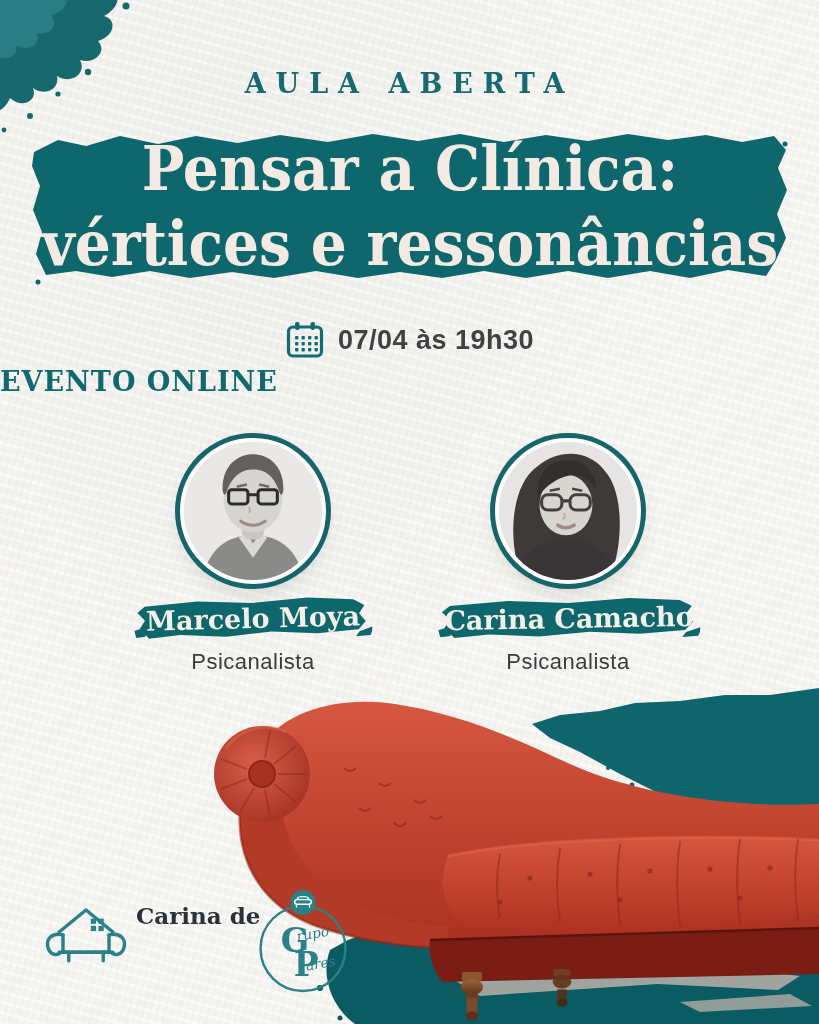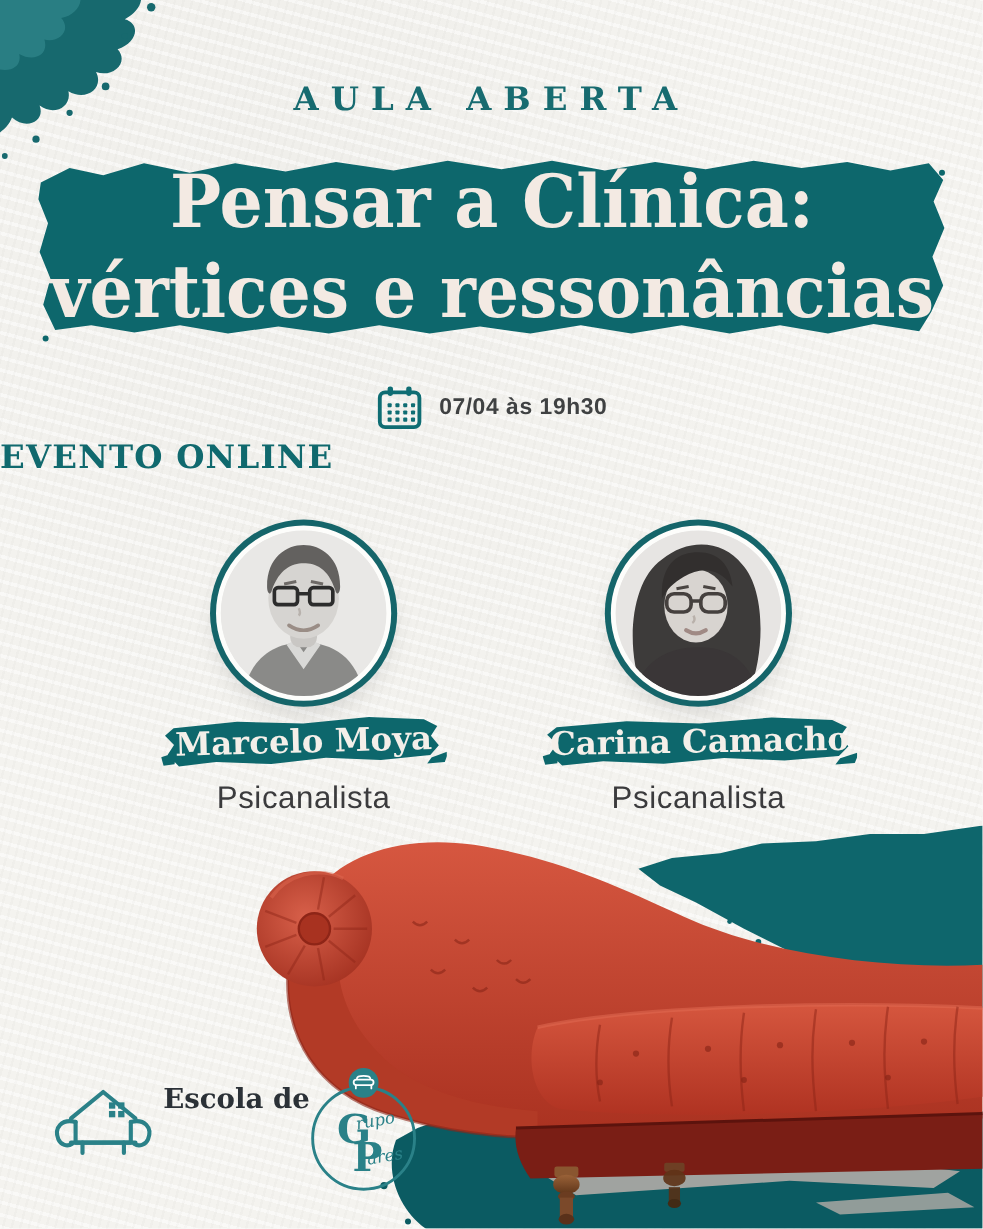--- a/index.html
+++ b/index.html
@@ -26,46 +26,46 @@
     position:absolute;inset:0;display:flex;flex-direction:column;
     align-items:center;justify-content:center;
     font-family:"DejaVu Serif",serif;font-weight:bold;font-size:61px;
     line-height:75px;color:#f3eae3;transform:scaleX(.93);white-space:nowrap;
   }
   
   .date-row{
     left:0;top:320px;width:100%;display:flex;align-items:center;
     justify-content:center;gap:13px;
   }
-  .date-text{font-size:19px;font-weight:bold;color:#3f4142;letter-spacing:.5px;}
+  .date-text{font-size:27px;font-weight:bold;color:#3f4142;letter-spacing:.5px;}
   .mode{
     left:0;top:366px;width:100%;text-align:left;
     font-family:"DejaVu Serif",serif;font-weight:bold;font-size:27px;
     color:#10696e;letter-spacing:1px;
   }
   
   .speaker{top:436px;width:260px;z-index:3;}
   .speaker-left{left:123px;}
-  .speaker-right{left:452px;}
+  .speaker-right{left:438px;}
   .photo-wrap{
     width:138px;height:138px;margin:2px auto 0;border-radius:50%;
     border:4px solid #fdfdfb;box-shadow:0 0 0 5px #15656a,0 10px 20px rgba(0,0,0,.12);
     overflow:hidden;background:#e9e8e6;
   }
   .photo-wrap svg{display:block;}
   .name-brush{position:relative;height:48px;margin:10px auto 0;}
   .speaker-left .name-brush{width:238px;transform:rotate(-1.5deg);}
   .speaker-right .name-brush{width:262px;transform:rotate(-1deg);}
   .name-brush svg{position:absolute;inset:0;}
   .speaker-name{
     position:absolute;inset:0;display:flex;align-items:center;justify-content:center;
     font-family:"DejaVu Serif",serif;font-weight:bold;font-size:27px;color:#f4efe9;
     white-space:nowrap;
   }
-  .speaker-role{margin-top:7px;text-align:center;font-size:26px;color:#3b3b3d;letter-spacing:.5px;}
+  .speaker-role{margin-top:7px;text-align:center;font-size:22px;color:#3b3b3d;letter-spacing:.5px;}
   
   .scene{left:180px;top:688px;width:639px;height:336px;z-index:2;}
   
   .school-logo{left:40px;top:896px;z-index:4;}
   .school-text{left:136px;top:903px;z-index:4;font-family:"DejaVu Serif",serif;font-weight:bold;}
   .school-text .l1,.school-text .l2{font-size:23px;line-height:26px;color:#2b3137;}
   .school-text .l3{font-size:18px;line-height:24px;color:#2a8188;}
   .group-logo{left:255px;top:884px;z-index:4;}
   .blob{left:-8px;top:-10px;z-index:1;}
 </style>
@@ -319,21 +319,21 @@
       <path d="M30,58 L30,67 M66,58 L66,67"></path>
     </g>
     <g fill="#2a8188">
       <rect x="53" y="23" width="5.5" height="5.5"></rect>
         <rect x="61" y="23" width="5.5" height="5.5"></rect>
       <rect x="53" y="30.5" width="5.5" height="5.5"></rect>
         <rect x="61" y="30.5" width="5.5" height="5.5"></rect>
     </g>
   </svg>
   <div class="abs school-text">
-    <div class="l1">Escola de</div>
+    <div class="l1">Carina de</div>
   </div>
 
   <svg class="abs group-logo" width="96" height="118" viewBox="0 0 104 120">
     <circle cx="52" cy="66" r="46" fill="none" stroke="#2a8188" stroke-width="2.6"></circle>
     <circle cx="52" cy="16" r="13.5" fill="#2a8188"></circle>
     <g stroke="#ffffff" stroke-width="1.6" fill="none" stroke-linecap="round">
       <path d="M46,12 C46,9 58,9 58,12"></path>
       <rect x="43" y="13" width="18" height="5" rx="2.5"></rect>
       <path d="M45,18 L45,21 M59,18 L59,21"></path>
     </g>

